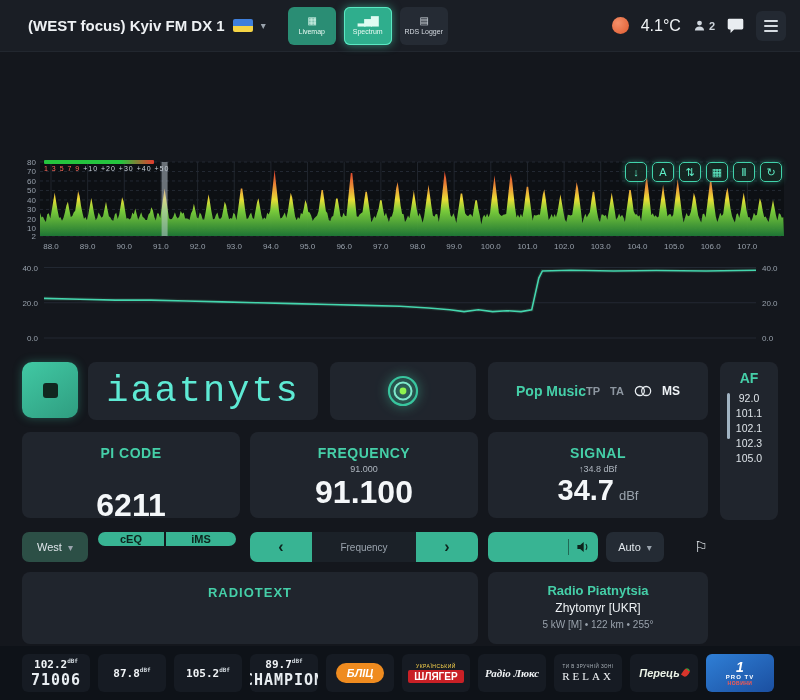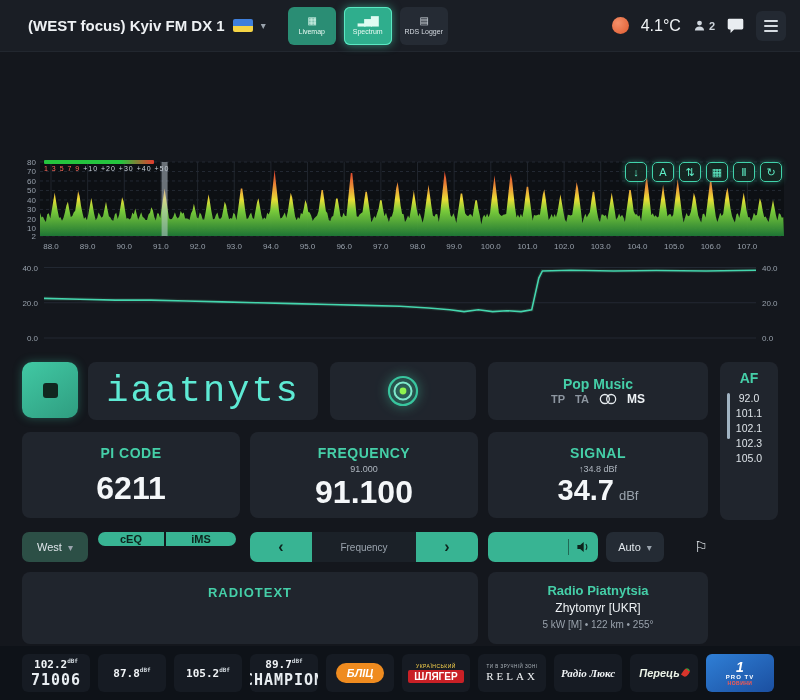--- a/index.html
+++ b/index.html
@@ -49,34 +49,34 @@
 
   
   .main{position:absolute;top:358px;left:0;width:800px;height:288px}
   .card{position:absolute;background:#20252d;border-radius:8px}
   .play-btn{position:absolute;left:22px;top:4px;width:56px;height:56px;border:none;border-radius:10px;background:linear-gradient(145deg,#41c9a4,#2f9d80);cursor:pointer;box-shadow:0 0 10px rgba(65,201,164,.35);display:flex;align-items:center;justify-content:center}
   .stop-sq{display:block;width:15px;height:15px;border-radius:3px;background:#11261f}
   .ps-card{left:88px;top:4px;width:230px;height:58px;display:flex;align-items:center;justify-content:center}
   .ps{font-family:Liberation Mono, monospace;font-size:37px;color:#5eead4;letter-spacing:2px}
   .audio-card{left:330px;top:4px;width:146px;height:58px;display:flex;align-items:center;justify-content:center;cursor:pointer}
   .live-icon{filter:drop-shadow(0 0 6px rgba(72,230,183,.8))}
-  .pty-card{left:488px;top:4px;width:220px;height:58px;display:flex;flex-direction:column;align-items:center;justify-content:center;}
+  .pty-card{left:488px;top:4px;width:220px;height:58px;display:flex;flex-direction:row;align-items:center;justify-content:center;}
   .pty{color:#45cfa8;font-size:14px;font-weight:bold}
   .flags-row{display:flex;align-items:center;gap:10px;font-size:11px}
   .flag-muted{color:#8d96a0;font-weight:bold}
   .ms{color:#eef2f5;font-weight:bold;font-size:12px}
   .af-card{left:720px;top:4px;width:58px;height:158px;padding-top:8px;text-align:center}
   .af-head{color:#45cfa8;font-weight:bold;font-size:14px}
   .af-body{position:relative;margin-top:5px}
   .af-scroll{position:absolute;left:7px;top:2px;width:3px;height:46px;background:#b9cede;border-radius:2px;opacity:.85;cursor:pointer}
   .af-list div{font-size:10.5px;color:#dde3e8;line-height:15px;cursor:pointer}
 
   .info-head{color:#45cfa8;font-weight:bold;font-size:14px;letter-spacing:.5px;text-align:center;margin-top:13px}
   .pi-card{left:22px;top:74px;width:218px;height:86px}
-  .pi-card .info-value{font-size:32px;font-weight:bold;text-align:center;margin-top:9px;color:#f4f7f9}
+  .pi-card .info-value{font-size:32px;font-weight:bold;text-align:center;margin-top:26px;color:#f4f7f9}
   .freq-card{left:250px;top:74px;width:228px;height:86px}
   .info-sub{font-size:9px;color:#aeb6bf;text-align:center;margin-top:3px}
   .freq-card .info-value{font-size:32px;font-weight:bold;text-align:center;color:#f4f7f9}
   .sig-card{left:488px;top:74px;width:220px;height:86px}
   .sig-row{text-align:center}
   .sig-value{font-size:29px;font-weight:bold;color:#f4f7f9}
   .sig-unit{font-size:13px;color:#9aa3ad;margin-left:5px}
 
   
   .sel{position:absolute;top:174px;height:30px;border:none;border-radius:7px;color:#dfe5ea;font-size:11px;display:flex;align-items:center;justify-content:center;gap:6px;cursor:pointer}
@@ -389,26 +389,26 @@
         <div class="p-main"><span>89.7</span><sup class="p-sup">dBf</sup></div>
         <div class="p-sub">CHAMPION</div>
       </div>
       <div class="preset logo-blitz">
         <div class="l0">БЛІЦ</div>
       </div>
       <div class="preset logo-shlyager">
         <div class="l0">УКРАЇНСЬКИЙ</div>
         <div class="l1">ШЛЯГЕР</div>
       </div>
+      <div class="preset logo-lux">
+        <div class="l0">Радіо Люкс</div>
+      </div>
       <div class="preset logo-relax">
         <div class="l0">ТИ В ЗРУЧНІЙ ЗОНІ</div>
         <div class="l1">RELAX</div>
-      </div>
-      <div class="preset logo-lux">
-        <div class="l0">Радіо Люкс</div>
       </div>
       <div class="preset logo-perets">
         <div class="l0">Перець</div>
       </div>
       <div class="preset logo-protv">
         <div class="l0">1</div>
         <div class="l1">PRO TV</div>
         <div class="l2">НОВИНИ</div>
       </div>
     </footer>

